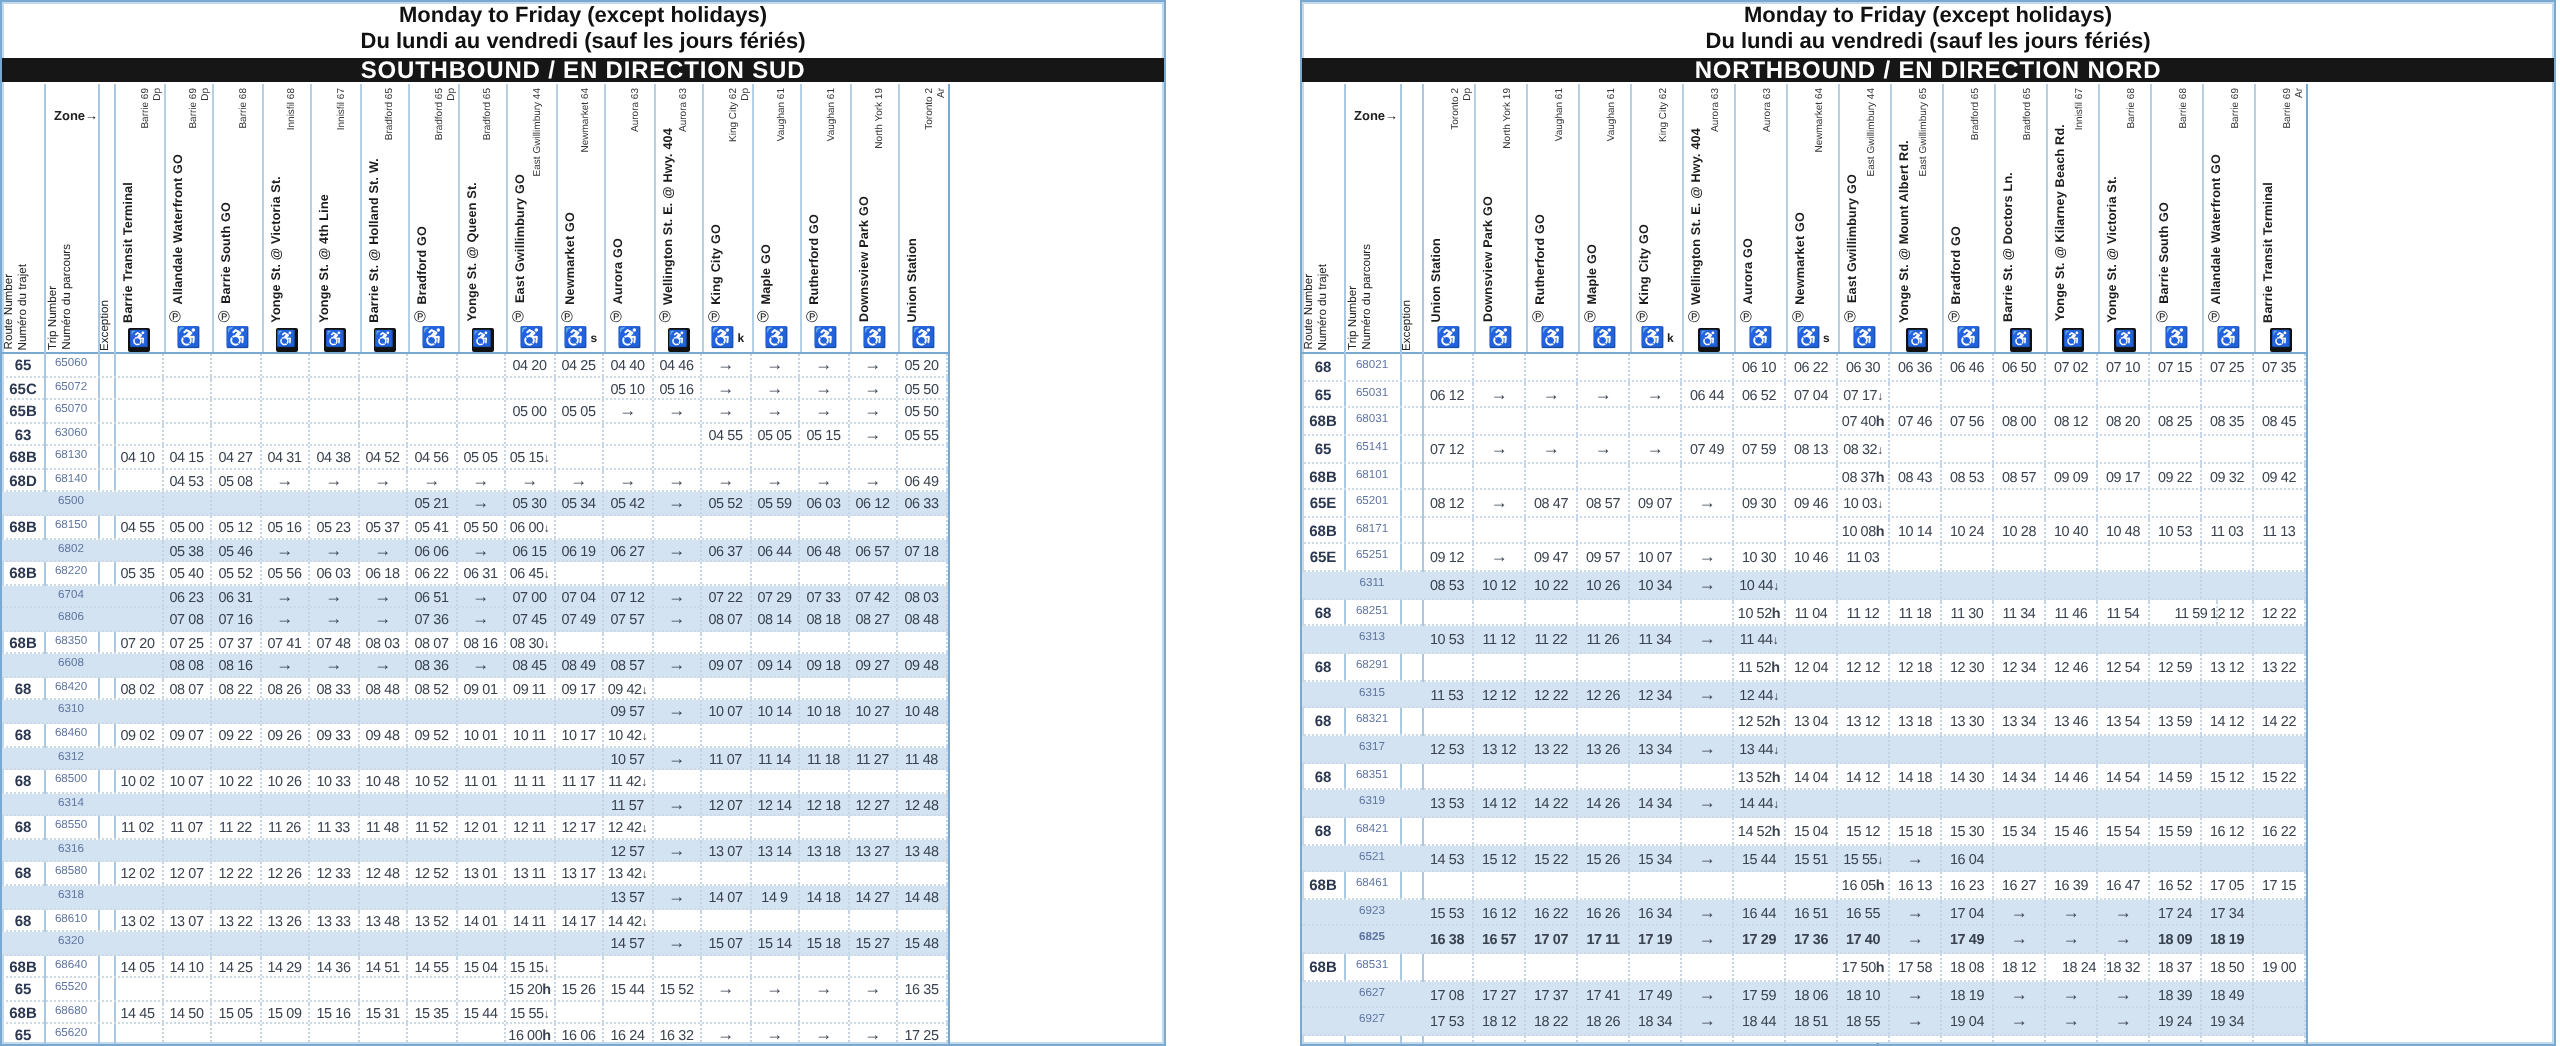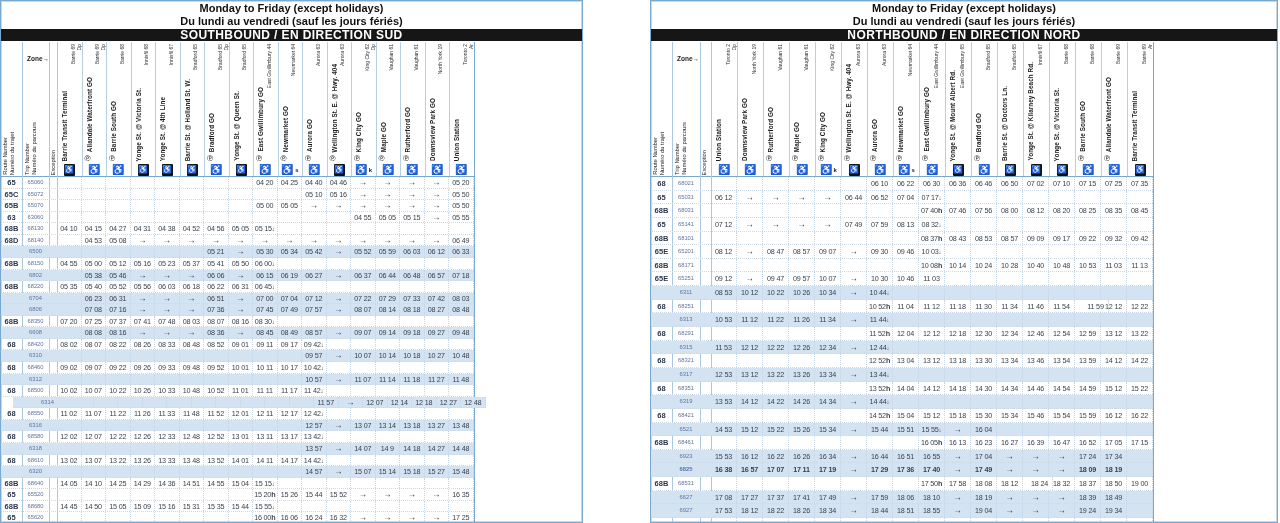--- a/index.html
+++ b/index.html
@@ -594,21 +594,21 @@
           <span class="tc" style="left: 252px; width: 24.5px;">11 11</span>
           <span class="tc" style="left: 276.5px; width: 24.5px;">11 17</span>
           <span class="tc" style="left: 301px; width: 24.5px;">11 42<span class="dn">↓</span></span>
           <span class="tc" style="left: 325.5px; width: 24.5px;"></span>
           <span class="tc" style="left: 350px; width: 24.5px;"></span>
           <span class="tc" style="left: 374.5px; width: 24.5px;"></span>
           <span class="tc" style="left: 399px; width: 24.5px;"></span>
           <span class="tc" style="left: 423.5px; width: 24.5px;"></span>
           <span class="tc" style="left: 448px; width: 24.5px;"></span>
         </div>
-        <div class="row shaded" style="left: 12px; top: 395.754px; width: 472.5px; height: 11.566px; position: absolute; line-height: 11.566px; padding-left: 43px;">
+        <div class="row shaded" style="left: 0px; top: 395.754px; width: 472.5px; height: 11.566px; position: absolute; line-height: 11.566px; padding-left: 43px;">
           <span class="rt" style="left: 0px; width: 21px;"></span>
           <span class="tp" style="left: 21px; width: 27px;">6314</span>
           <span class="tc" style="left: 56px; width: 24.5px;"></span>
           <span class="tc" style="left: 80.5px; width: 24.5px;"></span>
           <span class="tc" style="left: 105px; width: 24.5px;"></span>
           <span class="tc" style="left: 129.5px; width: 24.5px;"></span>
           <span class="tc" style="left: 154px; width: 24.5px;"></span>
           <span class="tc" style="left: 178.5px; width: 24.5px;"></span>
           <span class="tc" style="left: 203px; width: 24.5px;"></span>
           <span class="tc" style="left: 227.5px; width: 24.5px;"></span>

